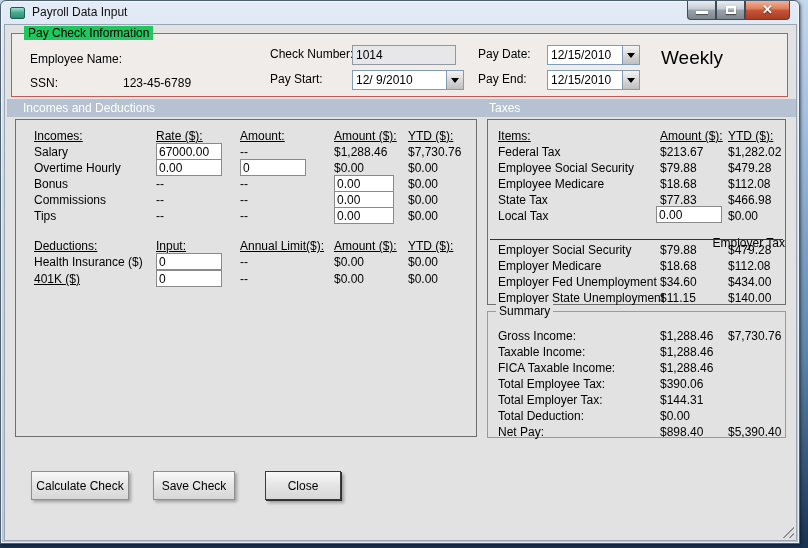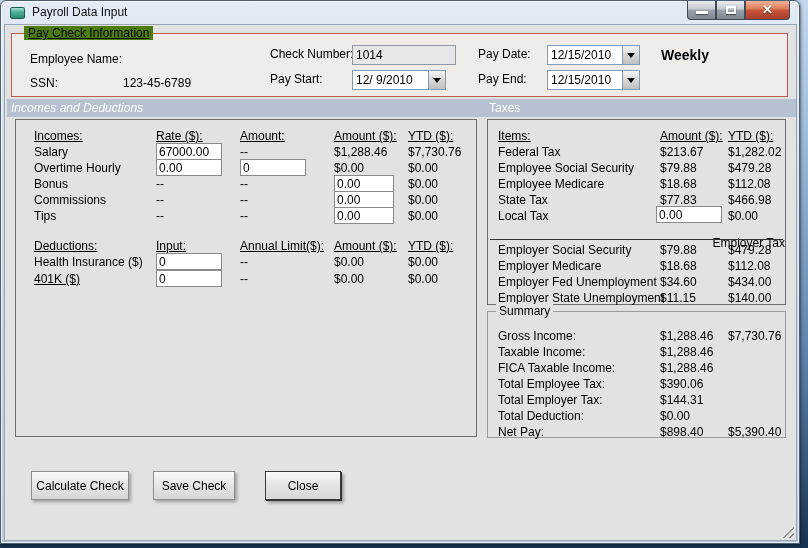--- a/index.html
+++ b/index.html
@@ -49,25 +49,25 @@
     position:absolute; left:3px; top:23px; width:793px; height:517px;
     background:#e2e2e2; border:1px solid #98a5b4;
   }
 
   
   #paycheck-group {
     position:absolute; left:6px; top:8px; width:777px; height:64px;
     border:1px solid #bf5b57; background:#efecea;
   }
   #paycheck-group .group-label {
-    position:absolute; left:12px; top:-8px; background:#4d7c0f; padding:0 4px; white-space:nowrap;text-decoration:underline;
+    position:absolute; left:12px; top:-8px; background:#22c55e; padding:0 4px; white-space:nowrap;
   }
   .flabel { position:absolute; white-space:nowrap; }
   .static-val { position:absolute; white-space:nowrap; }
-  .weekly { position:absolute; font-weight:bold; font-size:14px; white-space:nowrap; }
+  .weekly { position:absolute; font-weight:normal; font-size:19px; white-space:nowrap; }
 
   .tb {
     position:absolute; height:20px; border:1px solid #8d9bb3; background:#fff;
     font-family:"Liberation Sans", sans-serif; font-size:12px; padding:0 3px; color:#000;
   }
   .tb.gray { background:#e7e7e9; border-color:#9199a5; }
 
   .combo {
     position:absolute; height:20px; border:1px solid #7f9db9; background:#fff;
     display:flex; align-items:stretch; cursor:default;
@@ -79,21 +79,21 @@
     background:linear-gradient(180deg,#f4f4f4,#d3d3d3 60%,#bfbfbf);
     display:flex; align-items:center; justify-content:center; cursor:pointer;
   }
   .dd-arrow { width:0; height:0; border-left:4px solid transparent; border-right:4px solid transparent; border-top:5px solid #000; }
 
   
   #section-bar {
     position:absolute; left:2px; top:74px; width:789px; height:18px;
     background:#b6c2d1; color:#fff; line-height:18px;
   }
-  #section-bar .left-title { position:absolute; left:4px;font-style:italic; }
+  #section-bar .left-title { position:absolute; left:16px; }
   #section-bar .right-title { position:absolute; left:482px; }
 
   
   .panel { position:absolute; border:1px solid #6e6e6e; background:#e2e2e2; }
   #left-panel  { left:10px;  top:94px; width:462px; height:318px; }
   #taxes-panel { left:482px; top:94px; width:299px; height:186px; }
   #summary-box {
     position:absolute; left:482px; top:286px; width:299px; height:127px;
     border:1px solid #9a9a9a; background:#e2e2e2;
   }
@@ -162,21 +162,21 @@
               <span class="dd-arrow"></span>
             </span>
         </div>
 
         <span class="weekly" style="left:649px; top:13px">Weekly</span>
 
         <span class="flabel" style="left:18px; top:42px">SSN:</span>
         <span class="static-val" style="left:111px; top:42px">123-45-6789</span>
 
         <span class="flabel" style="left:258px; top:38px">Pay Start:</span>
-        <div class="combo" style="left:340px; top:36px; width:94px">
+        <div class="combo" style="left:340px; top:36px; width:112px">
           <span class="val">12/ 9/2010</span>
           <span class="dd-btn">
               <span class="dd-arrow"></span>
             </span>
         </div>
 
         <span class="flabel" style="left:466px; top:38px">Pay End:</span>
         <div class="combo" style="left:535px; top:36px; width:93px">
           <span class="val">12/15/2010</span>
           <span class="dd-btn">

